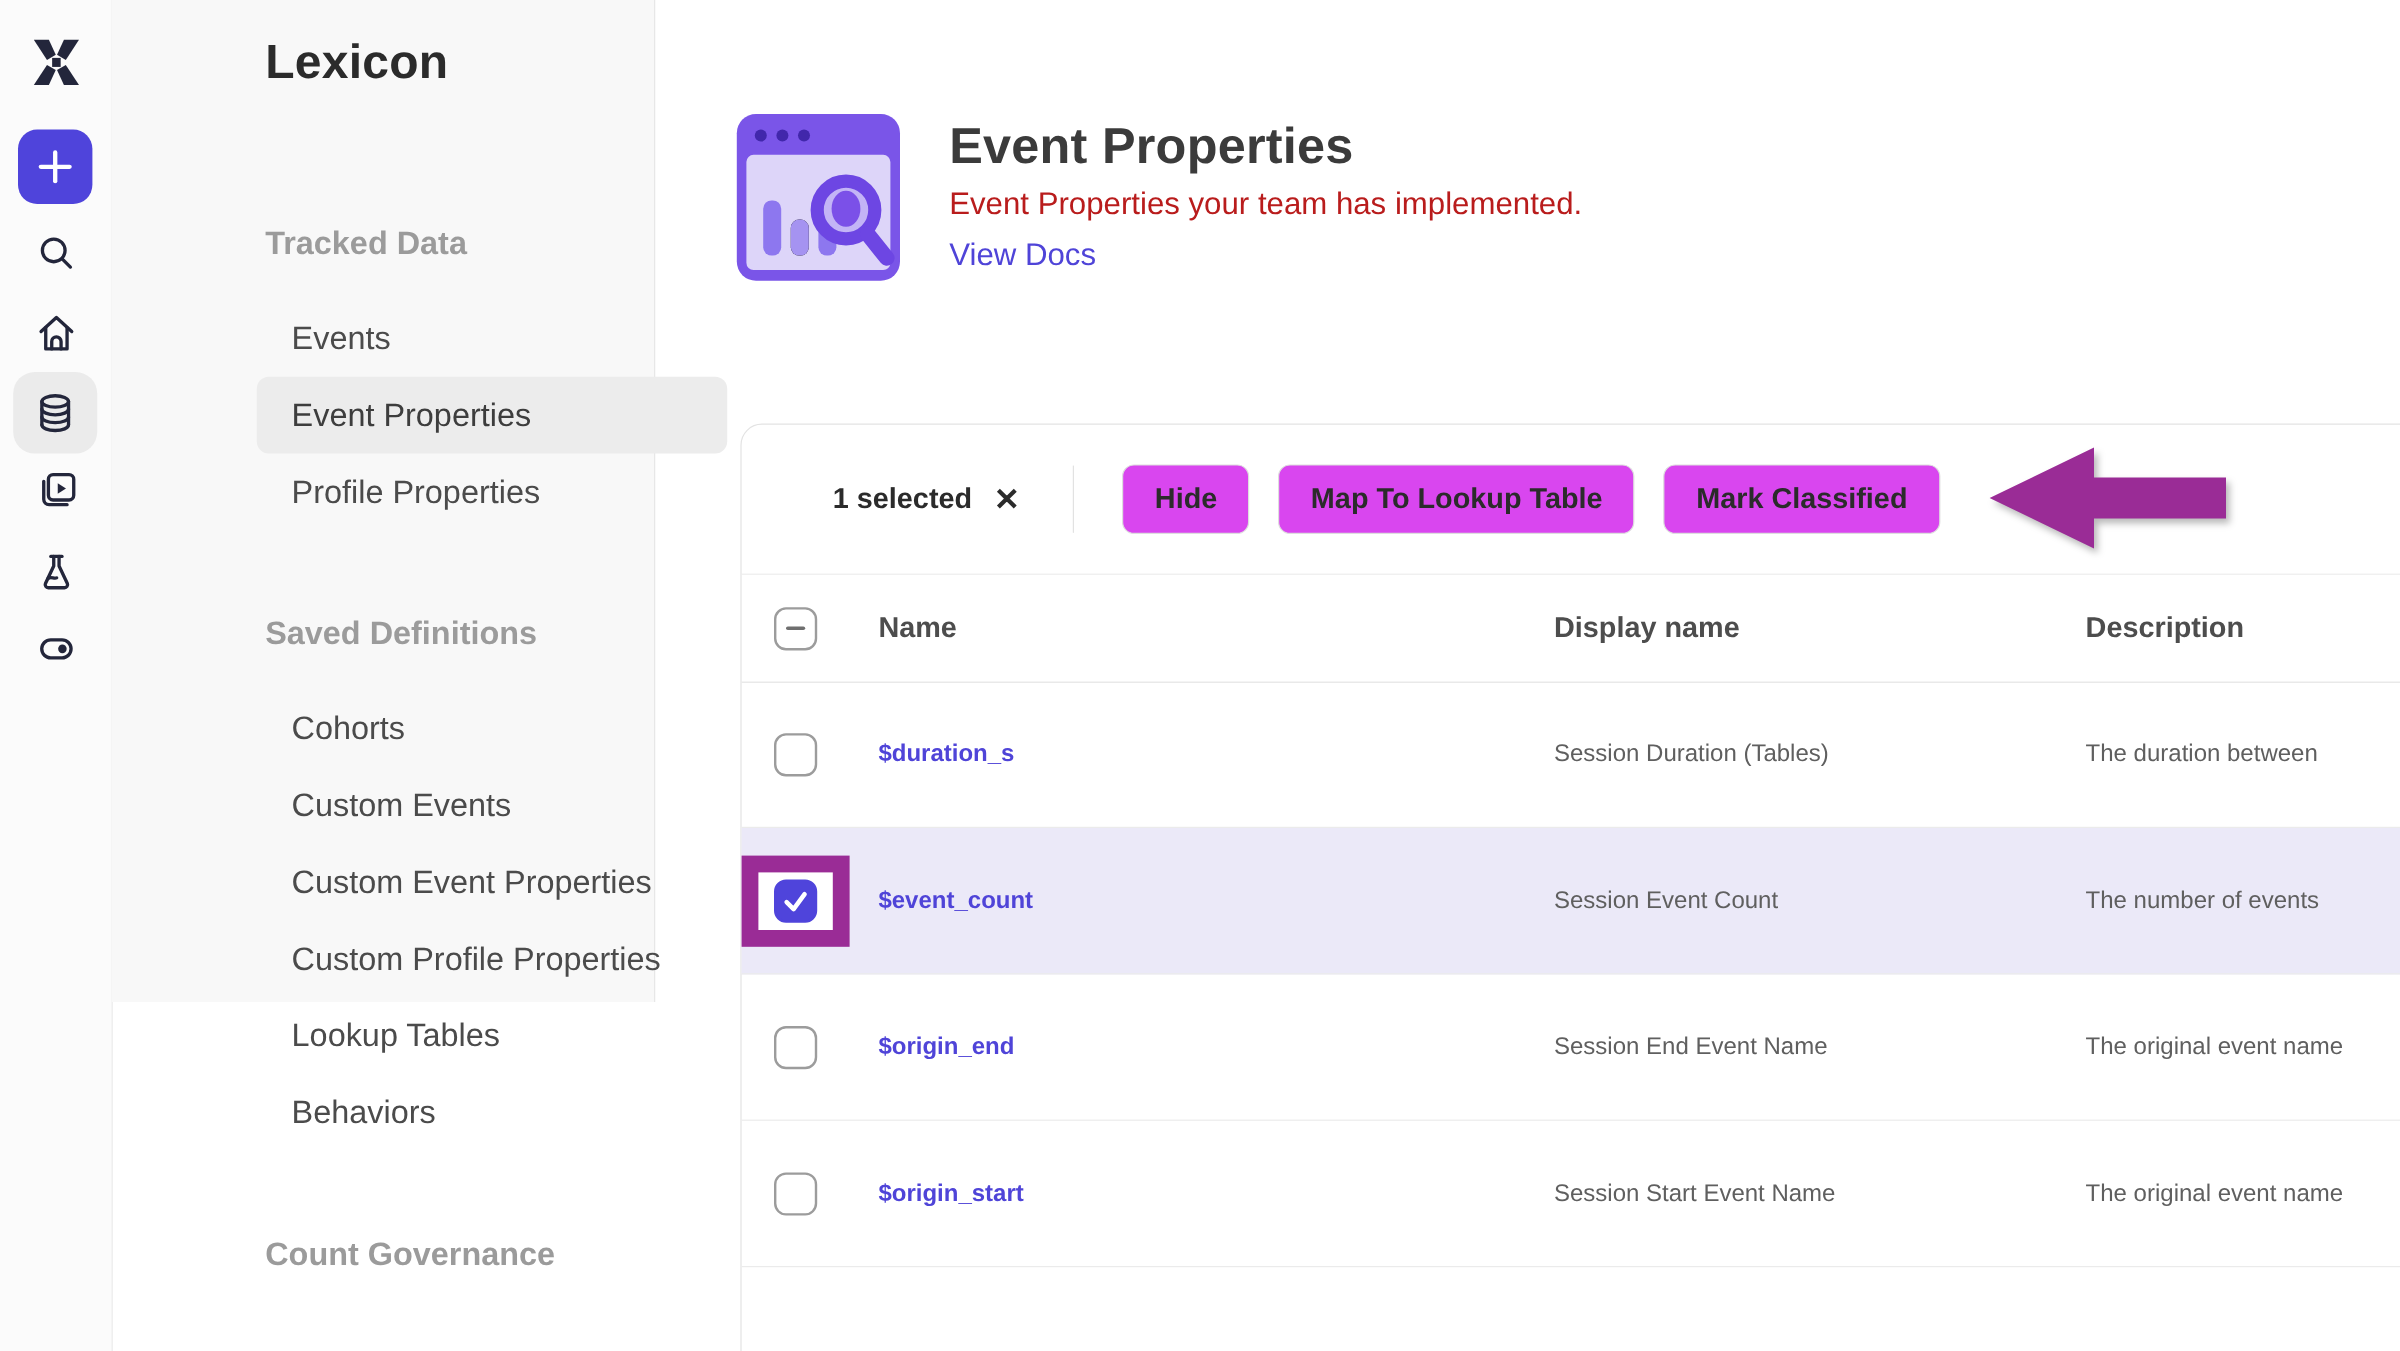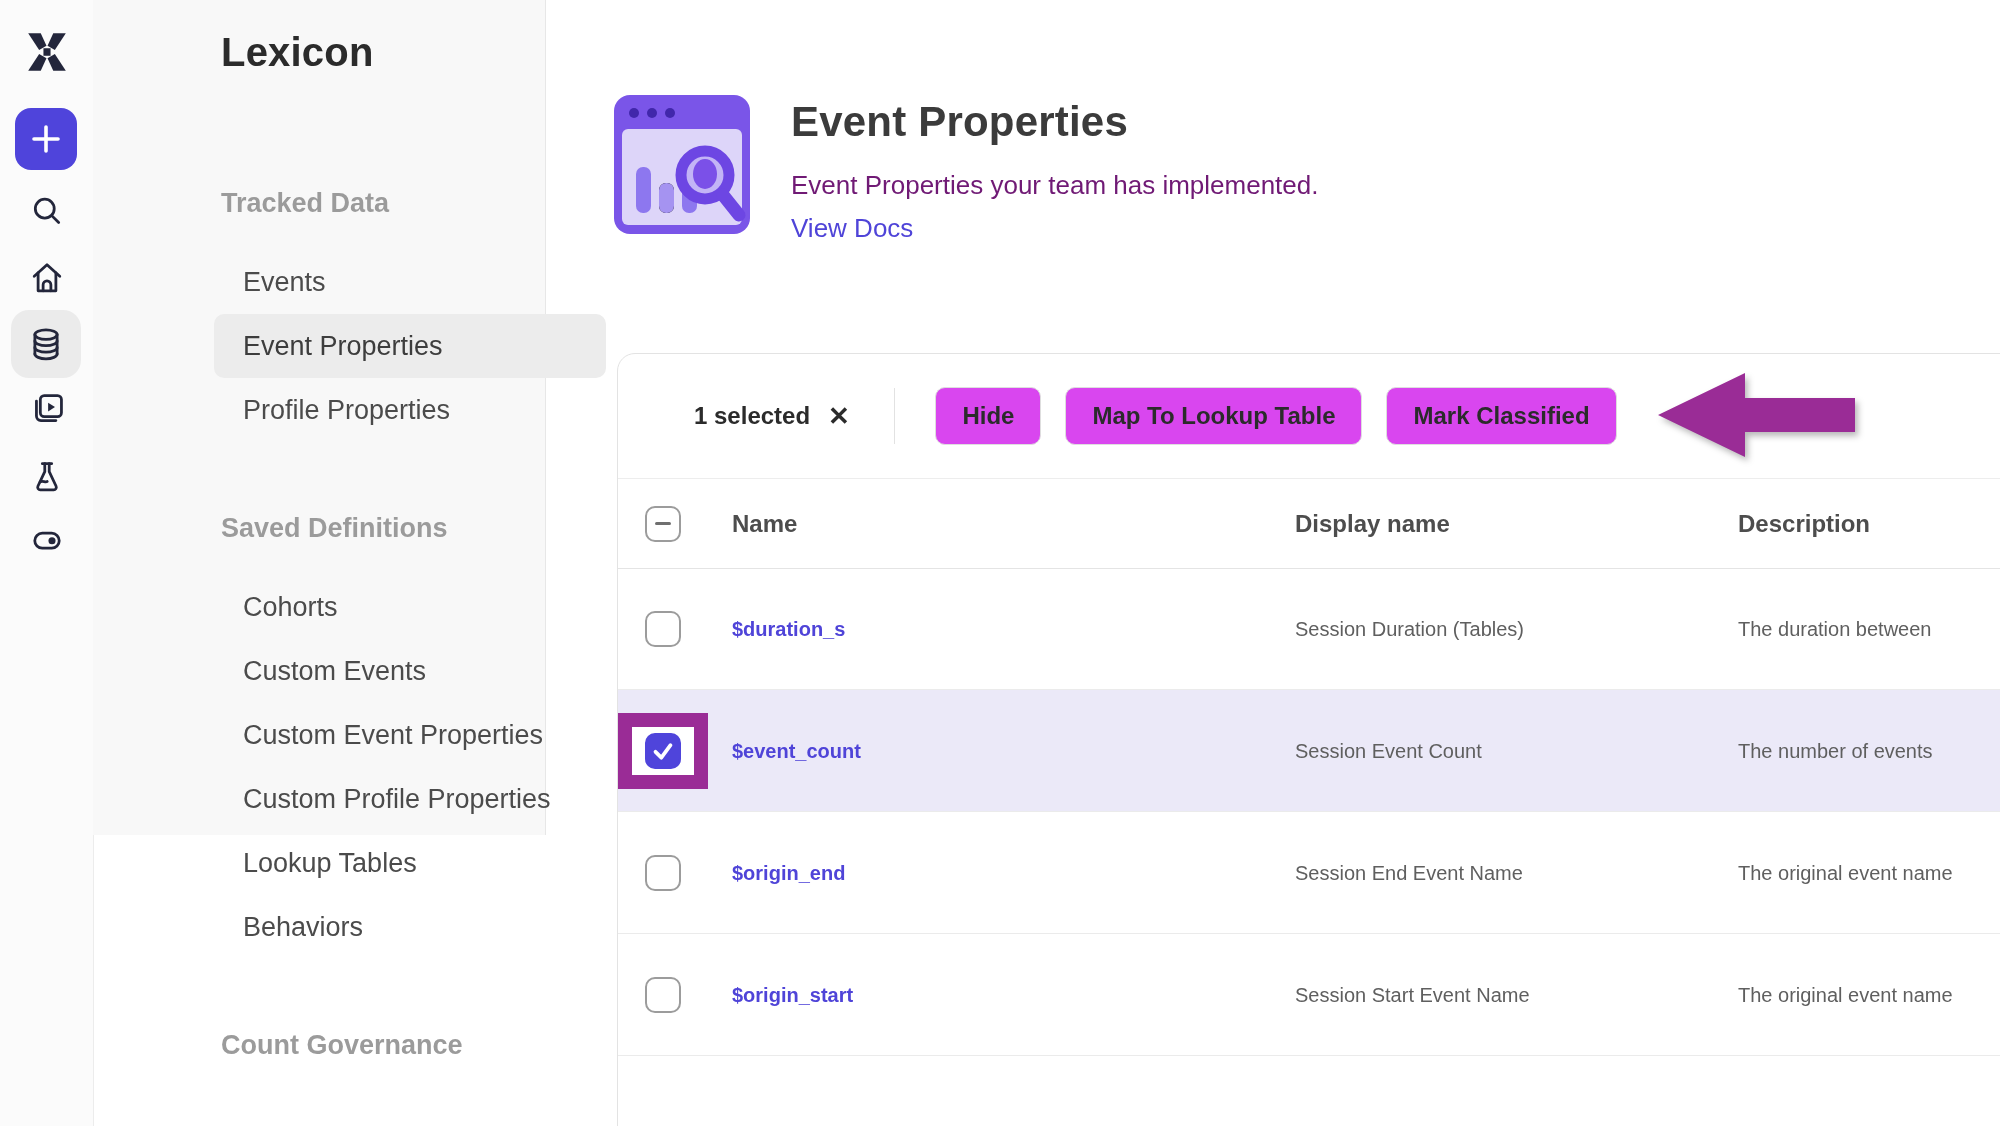--- a/index.html
+++ b/index.html
@@ -26,21 +26,21 @@
   .section-label.inner{padding-left:0;margin-left:128px;}
   .nav-item{position:relative;height:64px;margin-left:121px;width:392px;border-radius:10px;
             display:flex;align-items:center;padding-left:29px;box-sizing:border-box;
             font-size:27px;color:#4b4b4b;cursor:pointer;}
   .nav-item.selected{background:#ececec;color:#3d3d3d;}
 
   
   .main-header-icon{position:absolute;left:612px;top:93px;width:140px;height:143px;}
   .main-header-text{position:absolute;left:791px;top:98px;}
   .page-title{font-size:42px;font-weight:800;color:#3b3b3b;letter-spacing:.2px;}
-  .page-subtitle{margin-top:24px;font-size:26px;color:#701a75;}
+  .page-subtitle{margin-top:8px;font-size:26px;color:#b91c1c;}
   .docs-link{margin-top:12px;font-size:26px;color:#4f44d8;font-weight:500;cursor:pointer;width:fit-content;}
 
   
   .card{position:absolute;left:617px;top:353px;width:1500px;height:950px;background:#fff;
         border:1.5px solid #e3e3e3;border-radius:18px;}
   .toolbar{position:absolute;left:0;top:0;right:0;height:125px;display:flex;align-items:center;
            padding-left:76px;box-sizing:border-box;border-bottom:1.5px solid #ededed;}
   .sel-count{font-size:24px;font-weight:700;color:#2b2b2b;}
   .clear-x{margin-left:18px;font-size:26px;font-weight:600;color:#2b2b2b;cursor:pointer;}
   .tb-divider{width:1.5px;height:56px;background:#e2e2e2;margin:0 40px 0 44px;}

